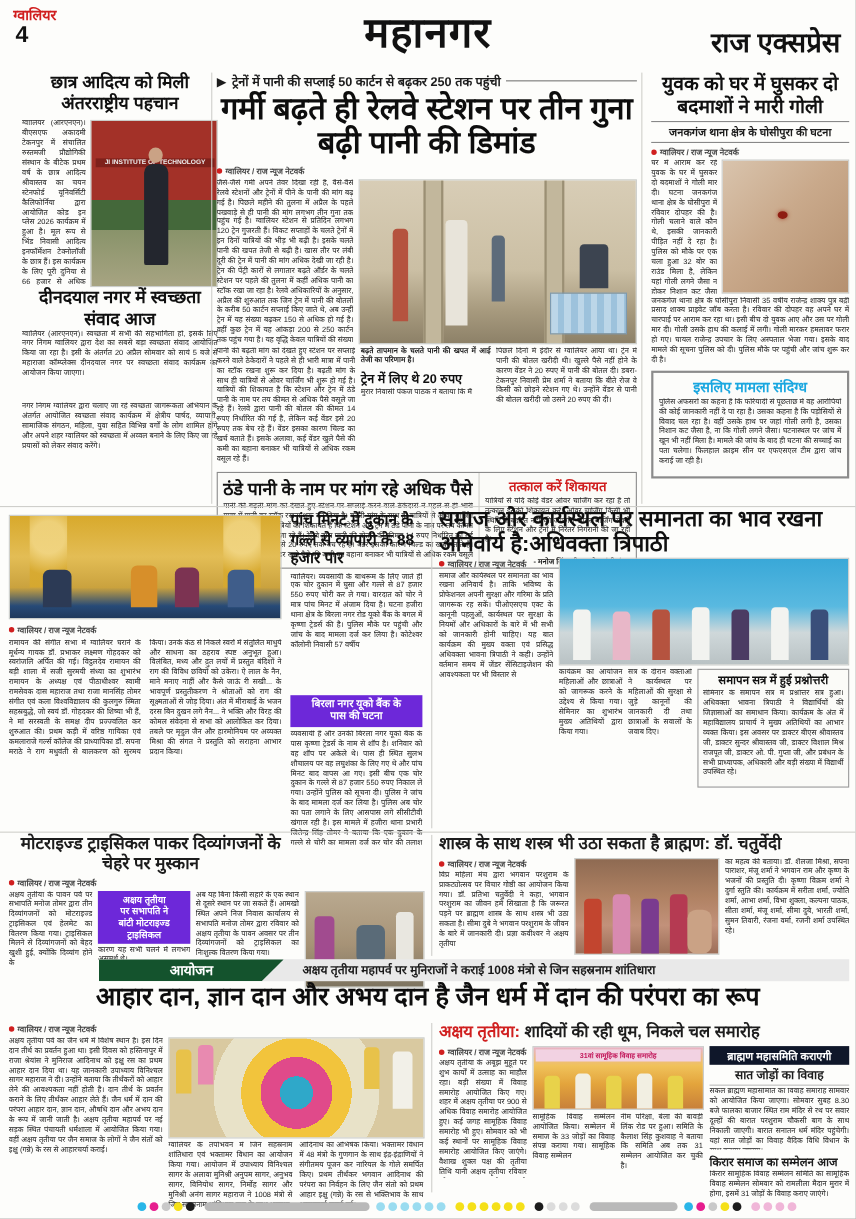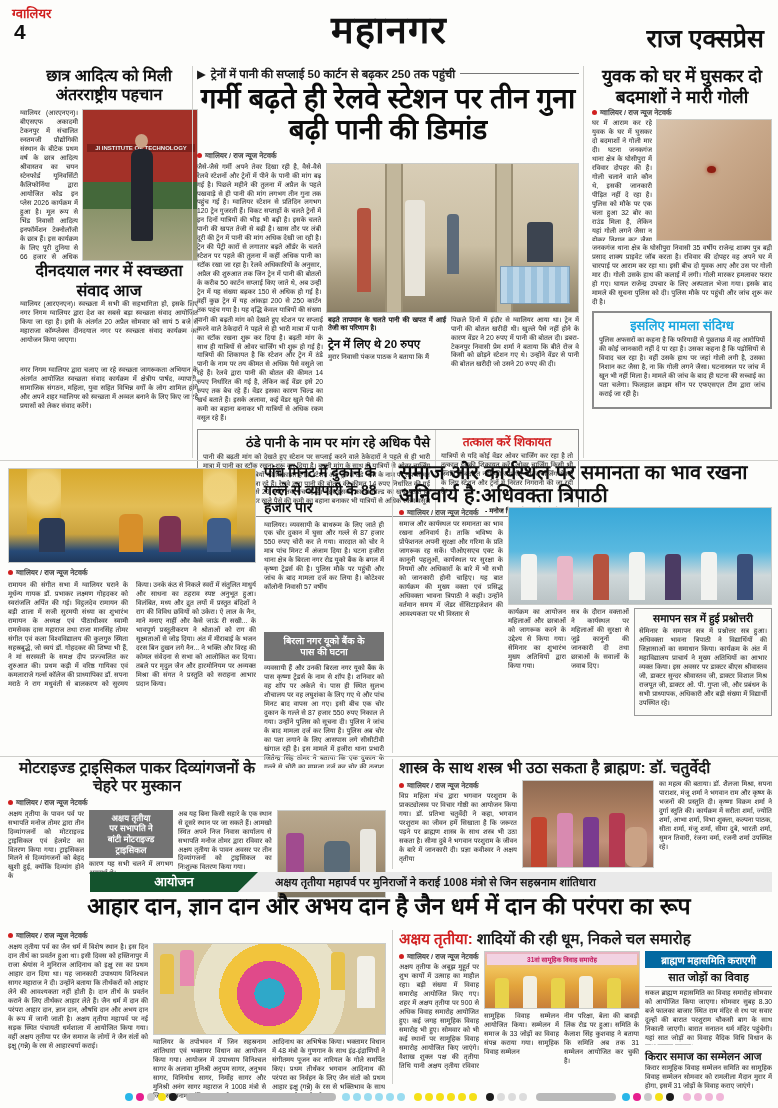--- a/index.html
+++ b/index.html
@@ -41,21 +41,21 @@
   .main-txt{width:126px;}
   .photo-station{width:256px;height:150px;background:linear-gradient(180deg,#d8cdb6 0%,#cbbfa4 55%,#a79a7e 80%,#8d8168 100%);}
   .pillar{position:absolute;top:0;width:18px;height:100%;background:#c2b79c;border-left:2px solid #9b8f74;border-right:2px solid #9b8f74;}
   .person{position:absolute;border-radius:4px 4px 0 0;}
   .bottles{position:absolute;right:8px;bottom:8px;width:70px;height:38px;background:repeating-linear-gradient(90deg,#bcd6e8 0 6px,#9dc2dc 6px 12px);border:1px solid #7d9ab0;}
   .sub-row{display:flex;gap:5px;margin-top:3px;height:108px;}
   .sub-cap{width:118px;}
   .h-sub2{font-size:11.5px;font-weight:800;margin:3px 0 2px 0;}
   .waterbox{display:flex;margin-top:5px;border:1px solid #8b8b8b;background:#fbfbf8;height:88px;}
   .waterbox .wl{width:238px;padding:3px 5px;border-right:1px solid #cfcfcb;}
-  .waterbox .wl h3{margin:0 0 2px 0;font-size:13px;text-align:right;}
+  .waterbox .wl h3{margin:0 0 2px 0;font-size:16px;text-align:left;}
   .waterbox .wr{flex:1;padding:3px 5px;}
   .waterbox .wr h3{margin:0 0 2px 0;font-size:12px;text-align:center;color:#d01f1f;}
   .attrib{font-size:6.8px;font-weight:bold;text-align:right;margin-top:2px;}
   .col-right{position:absolute;left:592px;top:0;width:180px;height:392px;}
   .col-right h2{margin:0;font-size:17.5px;line-height:1.18;text-align:center;}
   .shoot-sub{margin:3px 0;padding:2px 0;border-top:1px solid #888;border-bottom:1px solid #888;font-size:10px;font-weight:800;text-align:center;}
   .shoot-row{display:flex;gap:4px;height:122px;margin-top:2px;}
   .shoot-txt{width:60px;}
   .photo-arm{flex:1;background:linear-gradient(135deg,#d9c4ad 0%,#c9a98b 45%,#b5906f 100%);}
   .wound{position:absolute;left:44%;top:38%;width:9px;height:7px;border-radius:50%;background:#8e1d12;box-shadow:0 0 4px #a5492f;}
@@ -64,21 +64,21 @@
   
   .band-mid{position:absolute;top:460px;left:0;width:778px;height:294px;border-top:1px solid #cfcfcb;padding-top:3px;}
   .mid-left{position:absolute;left:8px;top:3px;width:248px;height:288px;}
   .mid-left h2{margin:0;font-size:17.5px;line-height:1.2;text-align:center;}
   .photo-music{width:100%;height:95px;margin-top:4px;background:linear-gradient(180deg,#d8a92c 0%,#e3bd55 40%,#caa23e 70%,#274a77 88%,#20395c 100%);}
   .drape{position:absolute;top:0;width:34px;height:70%;background:radial-gradient(circle at 50% 30%,#f3d98a 0 30%,#d8a92c 70%);opacity:.8;}
   .musician{position:absolute;bottom:10px;border-radius:6px 6px 0 0;}
   .mid-cols{column-count:2;column-gap:8px;height:160px;margin-top:4px;}
   .mid-center{position:absolute;left:264px;top:3px;width:120px;height:288px;}
   .mid-center h2{margin:0;font-size:14px;line-height:1.25;}
-  .redtag{background:#737373;color:#fff;font-size:9.5px;font-weight:800;text-align:center;line-height:1.25;padding:3px 18px;margin:3px 0;}
+  .redtag{background:#6d28d9;color:#fff;font-size:9.5px;font-weight:800;text-align:center;line-height:1.25;padding:3px 18px;margin:3px 0;}
   .mid-right{position:absolute;left:392px;top:0;width:380px;height:292px;border-left:1px solid #cfcfcb;padding-left:6px;}
   .mid-right h2{margin:0;font-size:20px;line-height:1.15;}
   .sem-sub{font-size:11px;font-weight:bold;margin:3px 0;border-bottom:1px solid #999;padding-bottom:2px;}
   .sem-row{display:flex;gap:5px;}
   .sem-left{width:112px;}
   .sem-rightarea{flex:1;}
   .photo-seminar{width:100%;height:98px;background:linear-gradient(180deg,#39a8d8 0%,#59b9e0 45%,#cfd8da 70%,#b9c2c4 100%);}
   .coat{position:absolute;bottom:4px;border-radius:4px 4px 0 0;background:#f2f3f0;}
   .sem-below{display:flex;gap:5px;margin-top:3px;height:108px;}
   .qa-box{width:138px;border:1px solid #9a9a9a;padding:2px 4px;background:#fbfbf8;}
@@ -108,21 +108,21 @@
   .h-wed{margin:0;font-size:15px;font-weight:800;line-height:1.2;}
   .h-wed .pre{color:#d01f1f;}
   .wed-row{display:flex;gap:5px;margin-top:3px;height:122px;}
   .wed-c1{width:80px;}
   .wed-c2{width:156px;}
   .photo-wed{width:156px;height:58px;background:linear-gradient(180deg,#e8b3c8 0%,#f0c25a 30%,#e3a43c 60%,#c8803a 100%);}
   .wed-banner{position:absolute;top:2px;left:2px;right:2px;background:#f2d2e2;color:#c2185b;font-size:6.5px;font-weight:bold;text-align:center;padding:1px 0;}
   .wed-caps{display:flex;gap:5px;margin-top:3px;}
   .wed-caps .c{width:75px;}
   .wed-c3{flex:1;}
-  .greentag{background:#0369a1;color:#fff;font-size:10px;font-weight:800;text-align:center;padding:2px 2px 1px;}
+  .greentag{background:#0f172a;color:#fff;font-size:10px;font-weight:800;text-align:center;padding:2px 2px 1px;}
   .greentag2{font-size:11px;font-weight:800;text-align:center;padding:1px 0 2px;border-bottom:1px solid #bbb;margin-bottom:2px;}
   .kirar-h{font-size:10.5px;font-weight:800;margin:4px 0 1px 0;}
   
   .regmarks{position:absolute;top:1090px;left:0;width:778px;height:14px;display:flex;align-items:center;gap:6px;padding-left:125px;}
   .dot{width:8px;height:8px;border-radius:50%;display:inline-block;margin-right:3px;}
   .dots{display:flex;align-items:center;}
   .regbar{height:8px;border-radius:4px;background:#b9b9b9;}
   .figset div{position:absolute;}
 </style>
 </head>
@@ -193,20 +193,21 @@
         <div class="wr">
           <h3>तत्काल करें शिकायत</h3>
           <div class="bt" style="height:52px;">यात्रियों से यदि कोई वेंडर ओवर चार्जिंग कर रहा है तो तत्काल इसकी शिकायत करें। ओवर चार्जिंग किसी भी स्थिति में बर्दाश्त नहीं की जाएगी। ओवर चार्जिंग रोकने के लिए स्टेशन और ट्रेनों में निरंतर निगरानी की जा रही है।</div>
           <div class="attrib">- मनोज सिंह, पीआरओ, झांसी मंडल</div>
         </div>
       </div>
     </div>
 
     <div class="col-right">
       <h2 class="hl">युवक को घर में घुसकर दो बदमाशों ने मारी गोली</h2>
+      <div class="shoot-sub">जनकगंज थाना क्षेत्र के घोसीपुरा की घटना</div>
       <div class="by"><span class="dotred"></span><span>ग्वालियर / राज न्यूज नेटवर्क</span></div>
       <div class="shoot-row">
         <div class="shoot-txt bt" style="height:122px;">घर में आराम कर रहे युवक के घर में घुसकर दो बदमाशों ने गोली मार दी। घटना जनकगंज थाना क्षेत्र के घोसीपुरा में रविवार दोपहर की है। गोली चलाने वाले कौन थे, इसकी जानकारी पीड़ित नहीं दे रहा है। पुलिस को मौके पर एक चला हुआ 32 बोर का राउंड मिला है, लेकिन यहां गोली लगने जैसा न होकर निशान कट जैसा है। अब पुलिस मामले की जांच में जुट गई है। वहीं प्रारंभिक जांच में मामला संदिग्ध है।</div>
         <div class="photo photo-arm">
           <div class="wound"></div>
         </div>
       </div>
       <div class="bt" style="height:62px;margin-top:3px;">जनकगंज थाना क्षेत्र के घोसीपुरा निवासी 35 वर्षीय राजेन्द्र शाक्य पुत्र बद्री प्रसाद शाक्य प्राइवेट जॉब करता है। रविवार की दोपहर वह अपने घर में चारपाई पर आराम कर रहा था। इसी बीच दो युवक आए और उस पर गोली मार दी। गोली उसके हाथ की कलाई में लगी। गोली मारकर हमलावर फरार हो गए। घायल राजेन्द्र उपचार के लिए अस्पताल भेजा गया। इसके बाद मामले की सूचना पुलिस को दी। पुलिस मौके पर पहुंची और जांच शुरू कर दी है।</div>
       <div class="bluebox">
         <h3>इसलिए मामला संदिग्ध</h3>

